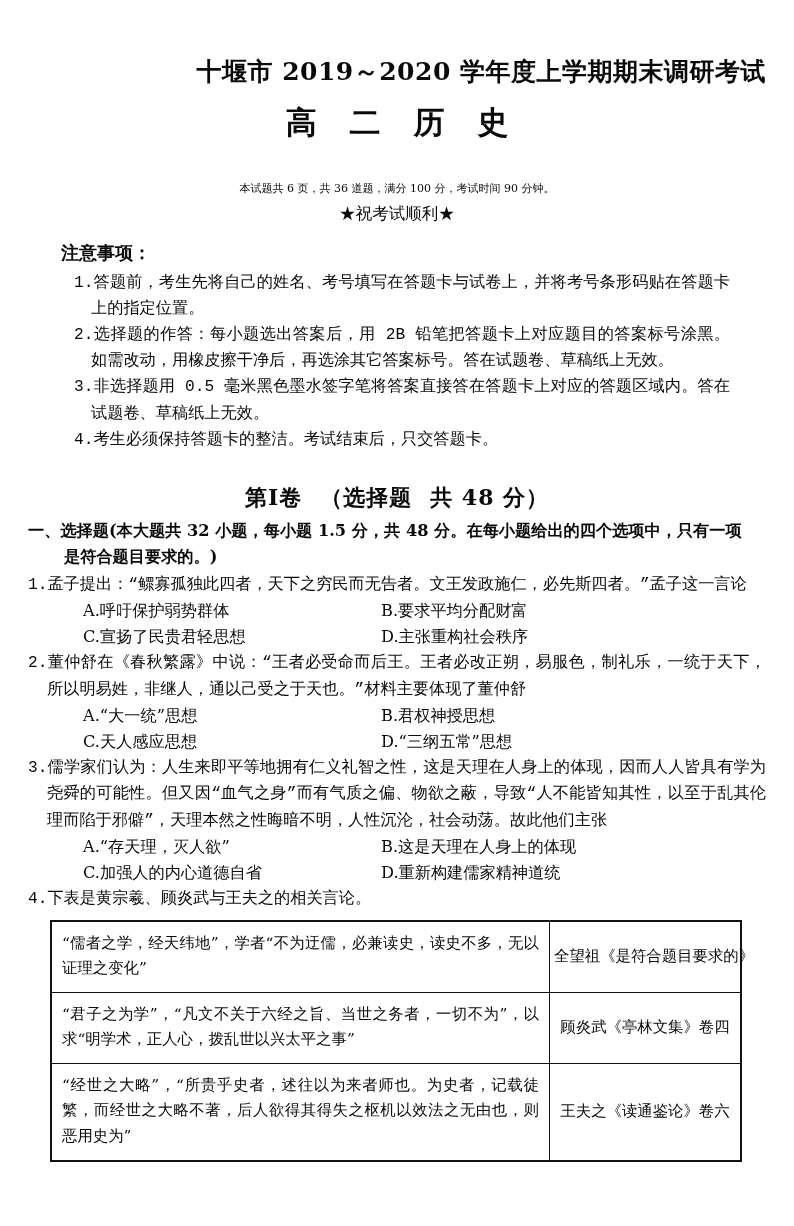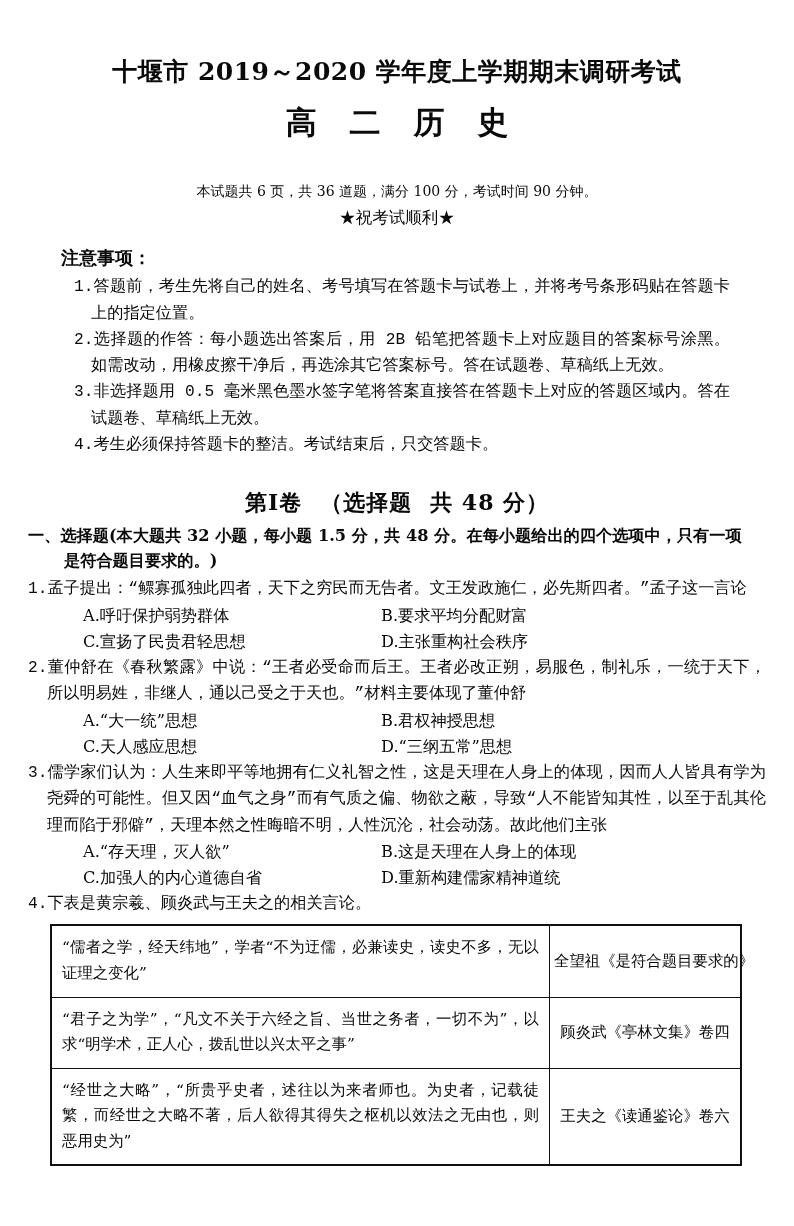--- a/index.html
+++ b/index.html
@@ -18,40 +18,40 @@
   .page {
     position: relative;
     width: 794px;
     height: 1226px;
     box-sizing: border-box;
     padding: 0 28px;
   }
 
   
   .doc-title {
-    text-align: center;
+    text-align: right;
     font-size: 25px;
     font-weight: bold;
     letter-spacing: 0.5px;
     margin: 56px 0 0 0;
     line-height: 1.25;
   }
   .doc-subject {
     text-align: center;
     font-size: 31px;
     font-weight: bold;
     letter-spacing: 11px;
     text-indent: 11px;
     margin: 16px 0 0 0;
     line-height: 1.25;
   }
 
   .exam-meta {
     text-align: center;
-    font-size: 14px;
+    font-size: 11px;
     margin: 38px 0 0 0;
     line-height: 1.6;
   }
   .exam-wish {
     text-align: center;
     font-size: 16.5px;
     margin: 4px 0 0 0;
     line-height: 1.5;
   }
 

